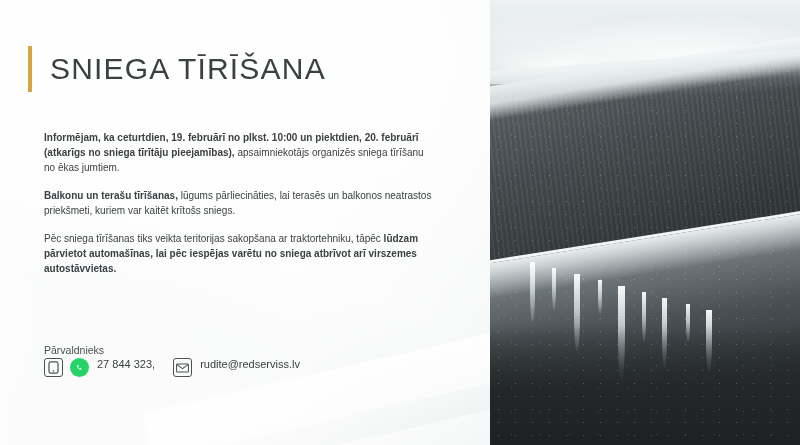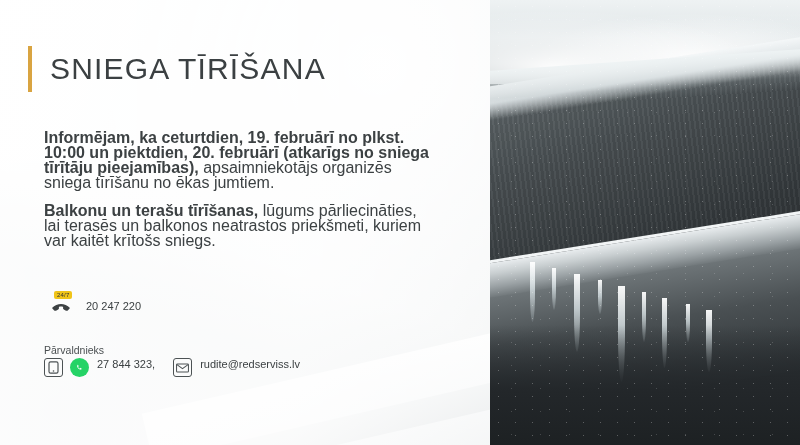--- a/index.html
+++ b/index.html
@@ -153,21 +153,21 @@
     letter-spacing: 1.2px;
     color: #3b4042;
     font-weight: 400;
   }
 
   .body {
     position: absolute; left: 44px; top: 130px;
     width: 390px;
     color: #3c4143;
   }
-  .p { font-size: 16px; line-height: 15px; margin: 0 0 13px 0; }
+  .p { font-size: 10px; line-height: 15px; margin: 0 0 13px 0; }
   .p b { font-weight: bold; }
 
   .duty {
     position: absolute; left: 44px; top: 268px;
     font-size: 10.5px; color: #4a4f51;
   }
 
   .phone-row-1 {
     position: absolute; left: 44px; top: 293px;
     display: flex; align-items: center; gap: 10px;
@@ -260,32 +260,26 @@
       <div class="title">SNIEGA TĪRĪŠANA</div>
     </div>
 
     <div class="body">
       <p class="p">
         <b>Informējam, ka ceturtdien, 19. februārī no plkst. 10:00 un piektdien, 20. februārī (atkarīgs no sniega tīrītāju pieejamības),</b><span> apsaimniekotājs organizēs sniega tīrīšanu no ēkas jumtiem.</span>
       </p>
       <p class="p">
         <b>Balkonu un terašu tīrīšanas,</b><span> lūgums pārliecināties, lai terasēs un balkonos neatrastos priekšmeti, kuriem var kaitēt krītošs sniegs.</span>
       </p>
+      <p class="p">
+        <span>Pēc sniega tīrīšanas tiks veikta teritorijas sakopšana ar traktortehniku, tāpēc </span><b>lūdzam pārvietot automašīnas, lai pēc iespējas varētu no sniega atbrīvot arī virszemes autostāvvietas.</b>
+      </p>
     </div>
 
 
-    <div class="phone-row-1">
-      <span class="icon icon-call">
-        <svg width="24" height="22" viewBox="0 0 24 22" aria-hidden="true">
-          <path d="M4 13c2.5-2.6 6-4 9-4s6.5 1.4 9 4l-2.2 2.4c-.5.5-1.2.6-1.8.3l-2.2-1.1c-.6-.3-.9-.9-.8-1.5l.2-1.2c-1.5-.4-3-.4-4.4 0l.2 1.2c.1.6-.2 1.2-.8 1.5l-2.2 1.1c-.6.3-1.3.2-1.8-.3L4 13z" fill="#3c4143"></path>
-        </svg>
-        <span class="call-badge">24/7</span>
-      </span>
-      <span class="num">20 247 220</span>
-    </div>
 
     <div class="manager">Pārvaldnieks</div>
 
     <div class="contact-row">
       <span class="icon-badge">
         <svg width="11" height="13" viewBox="0 0 11 13" aria-hidden="true">
           <rect x="1" y="0.8" width="9" height="11.4" rx="1.6" fill="none" stroke="#4c5254" stroke-width="1.2"></rect>
           <circle cx="5.5" cy="10" r="0.8" fill="#4c5254"></circle>
         </svg>
       </span>

